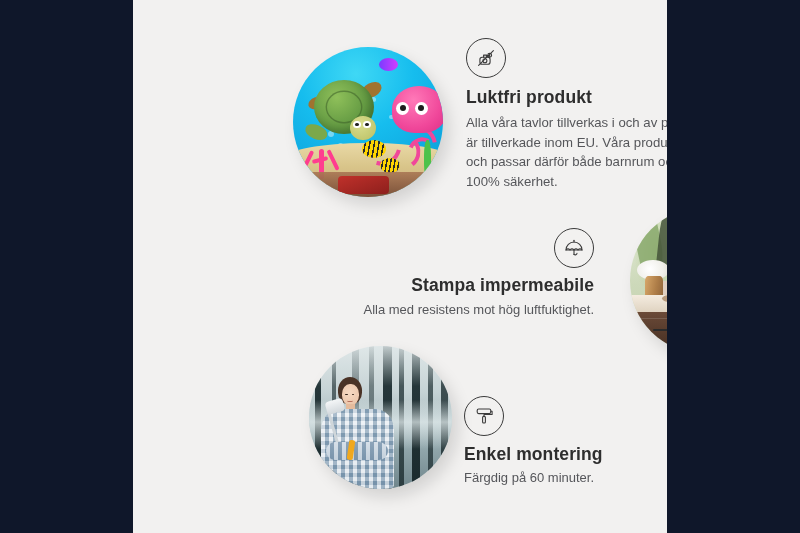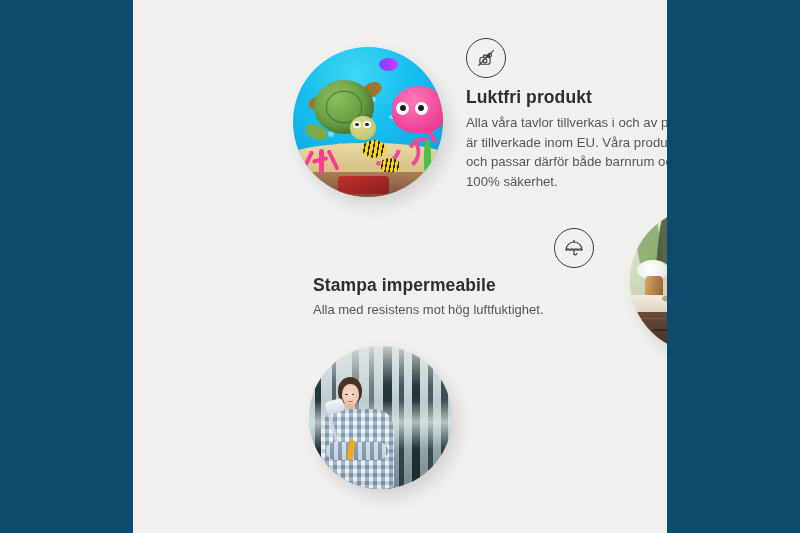--- a/index.html
+++ b/index.html
@@ -10,21 +10,21 @@
   body {
     width: 800px;
     height: 533px;
     font-family: "Liberation Sans", sans-serif;
     overflow: hidden;
   }
   #stage {
     position: relative;
     width: 800px;
     height: 533px;
-    background: #0c4a6e;
+    background: #0f172a;
   }
   
   #panel {
     position: absolute;
     left: 133px;
     top: 0;
     width: 534px;
     height: 533px;
     background: #f2f1f0;
     overflow: hidden;
@@ -66,21 +66,21 @@
     color: #55565a;
     margin: 0;
   }
 
   
   #feature-odorless { left: 333px; top: 38px; width: 290px; text-align: left; }
   #feature-odorless .icon-wrap { margin-bottom: 9px; }
   #feature-odorless .feat-title { margin-bottom: 5px; }
 
   
-  #feature-waterproof { left: 180px; top: 228px; width: 281px; }
+  #feature-waterproof { left: 180px; top: 228px; width: 281px; text-align: right; }
   #feature-waterproof .icon-wrap { margin-left: auto; margin-bottom: 7px; }
   #feature-waterproof .feat-title { margin-bottom: 4px; }
   #feature-waterproof .feat-body { font-size: 13px; }
 
   
   #feature-easy-install { left: 331px; top: 396px; width: 260px; text-align: left; }
   #feature-easy-install .icon-wrap { margin-bottom: 8px; }
   #feature-easy-install .feat-title { margin-bottom: 3px; }
   #feature-easy-install .feat-body { font-size: 13px; }
 
@@ -458,15 +458,28 @@
             <line x1="13.0" y1="7.0" x2="13.0" y2="5.3"></line>
             <line x1="13.0" y1="15.0" x2="13.0" y2="19.4"></line>
             <path d="M13.0 19.4 a1.8 1.8 0 0 0 3.0 -1.2"></path>
           </g>
         </svg>
       </div>
       <p class="feat-title">Stampa impermeabile</p>
       <p class="feat-body">Alla med resistens mot hög luftfuktighet.</p>
     </div>
 
+    <div class="feature" id="feature-easy-install">
+      <div class="icon-wrap">
+        <svg width="26" height="26" viewBox="0 0 26 26" aria-hidden="true">
+          <g fill="none" stroke="#3b3b3b" stroke-width="1.1" stroke-linecap="round" stroke-linejoin="round">
+            <rect x="6.2" y="6.0" width="13.6" height="4.6" rx="1.5"></rect>
+            <path d="M19.8 8.3 h1.3 v3.2 h-8.1 v1.9"></path>
+            <rect x="11.6" y="13.4" width="2.8" height="6.6" rx="1.0"></rect>
+          </g>
+        </svg>
+      </div>
+      <p class="feat-title">Enkel montering</p>
+      <p class="feat-body">Färgdig på 60 minuter.</p>
+    </div>
 
   </div>
 </div>
 
 </body></html>

